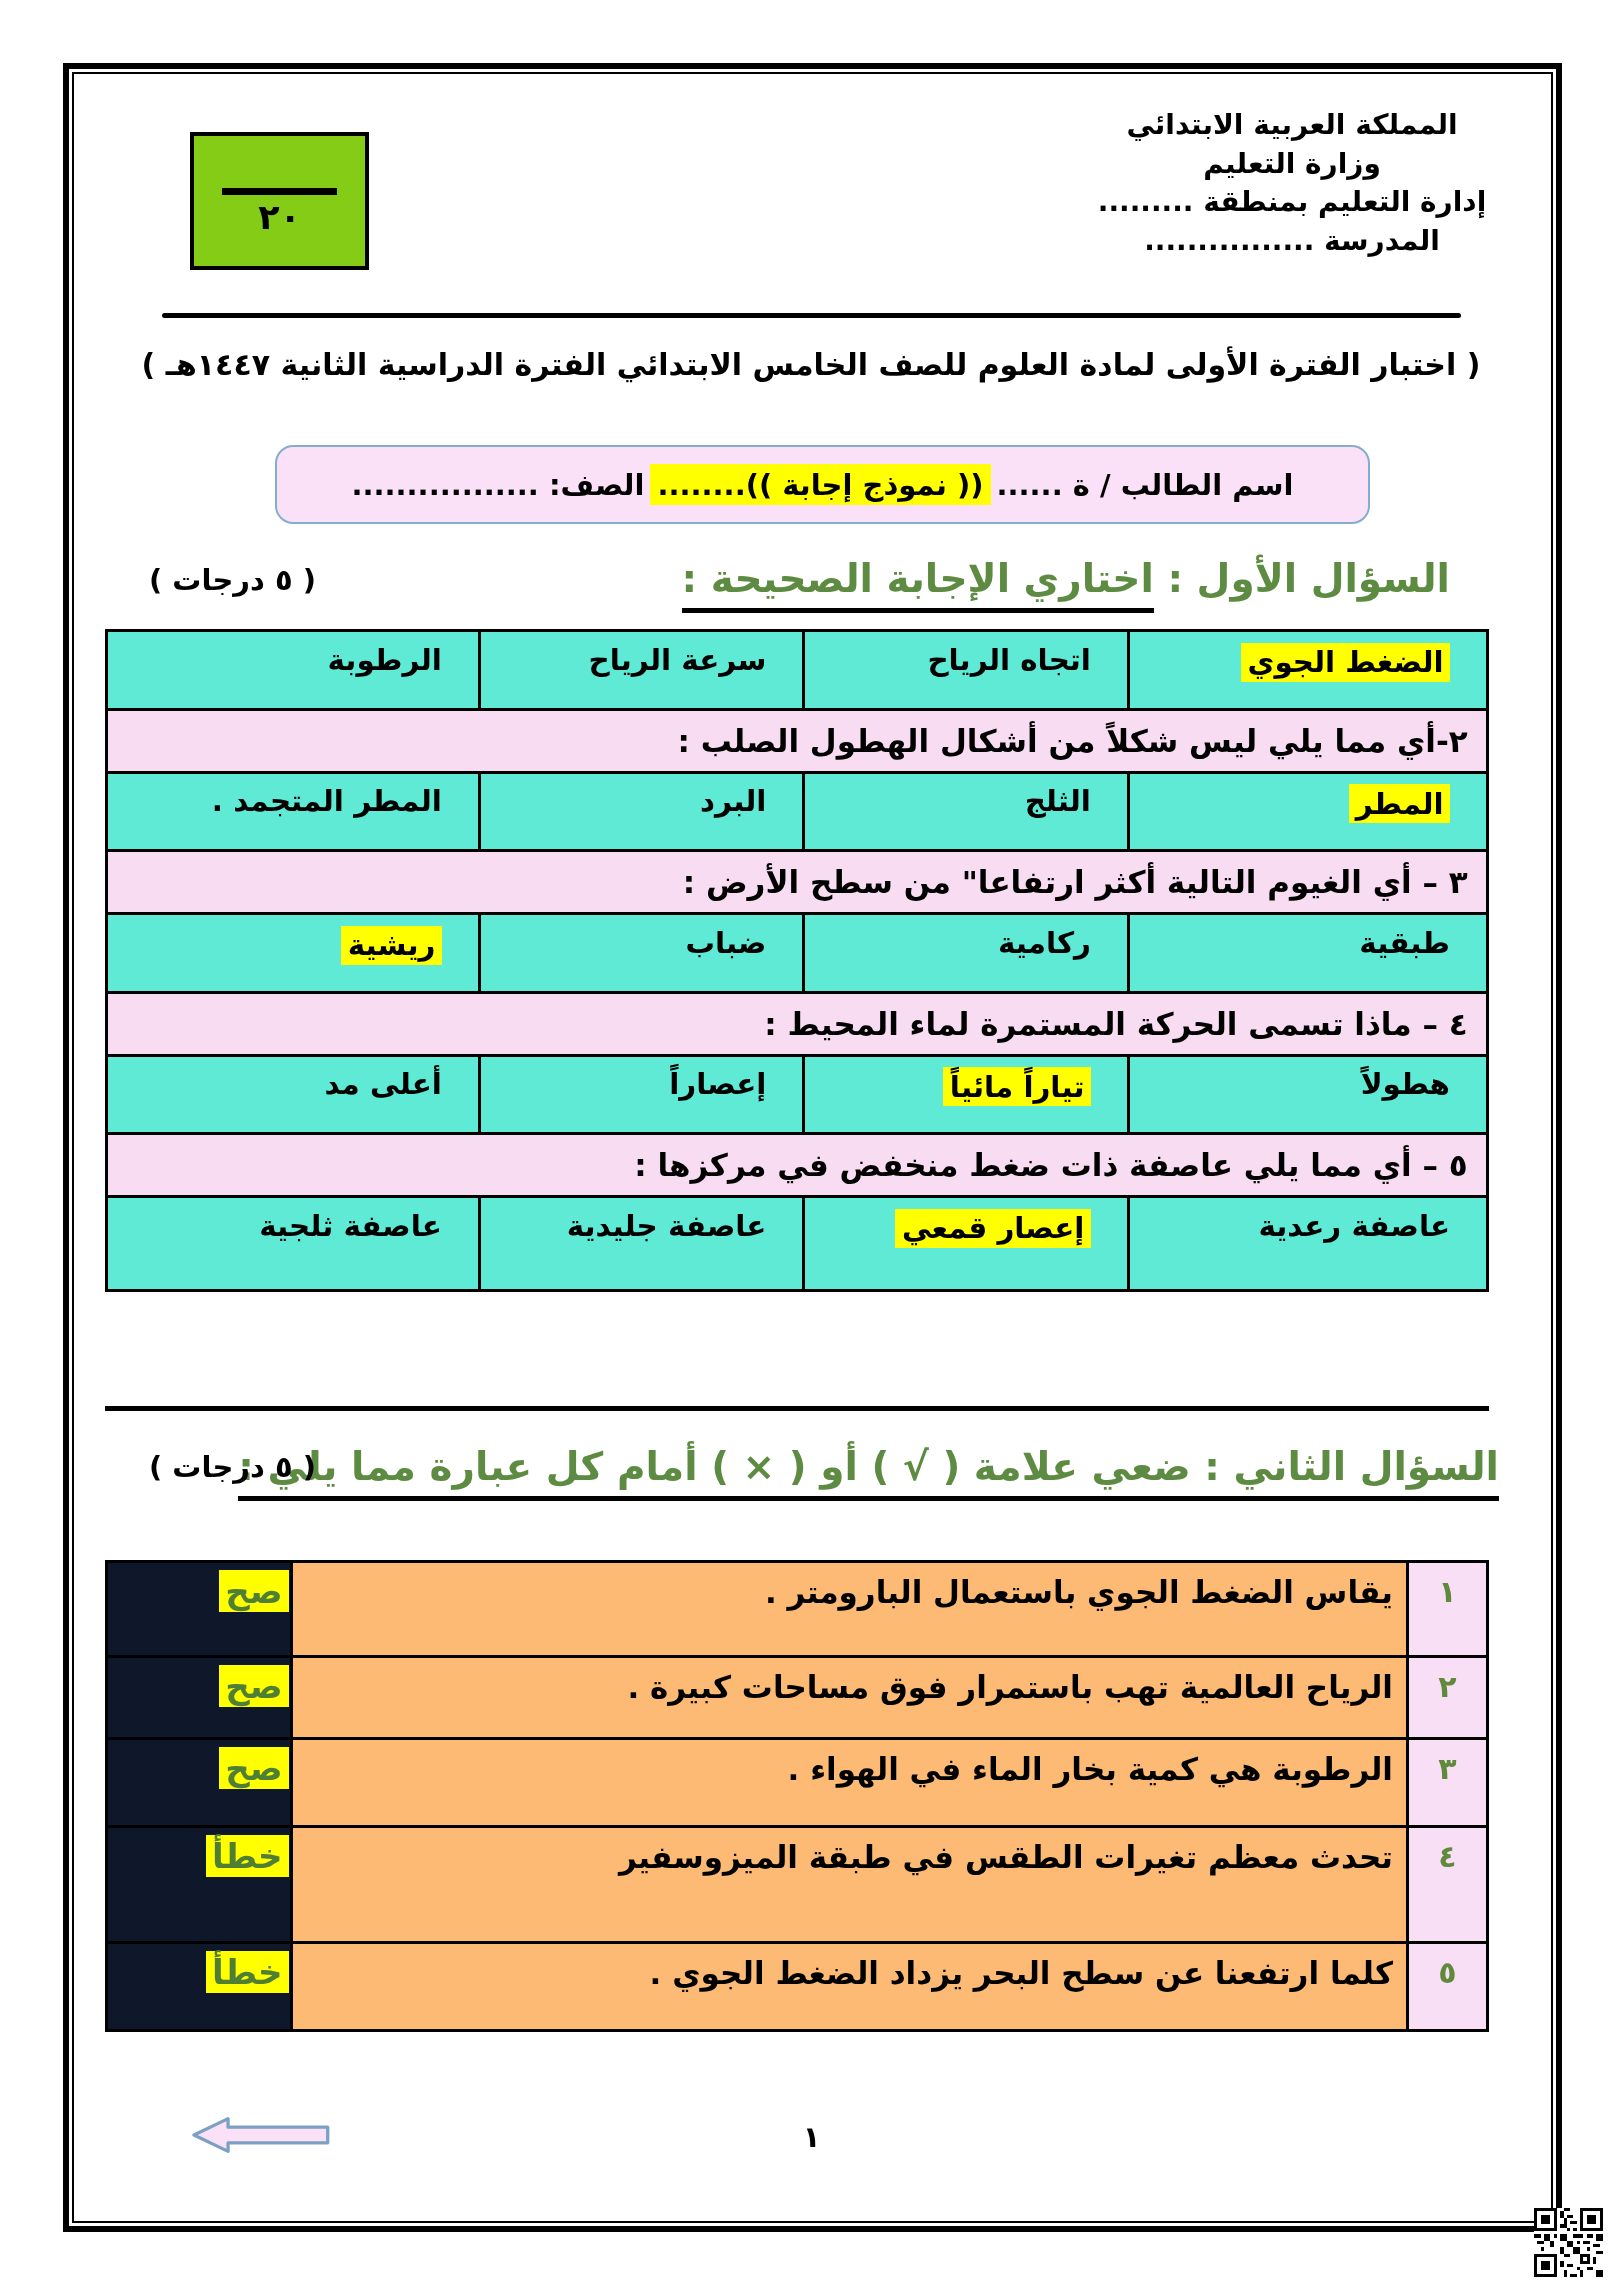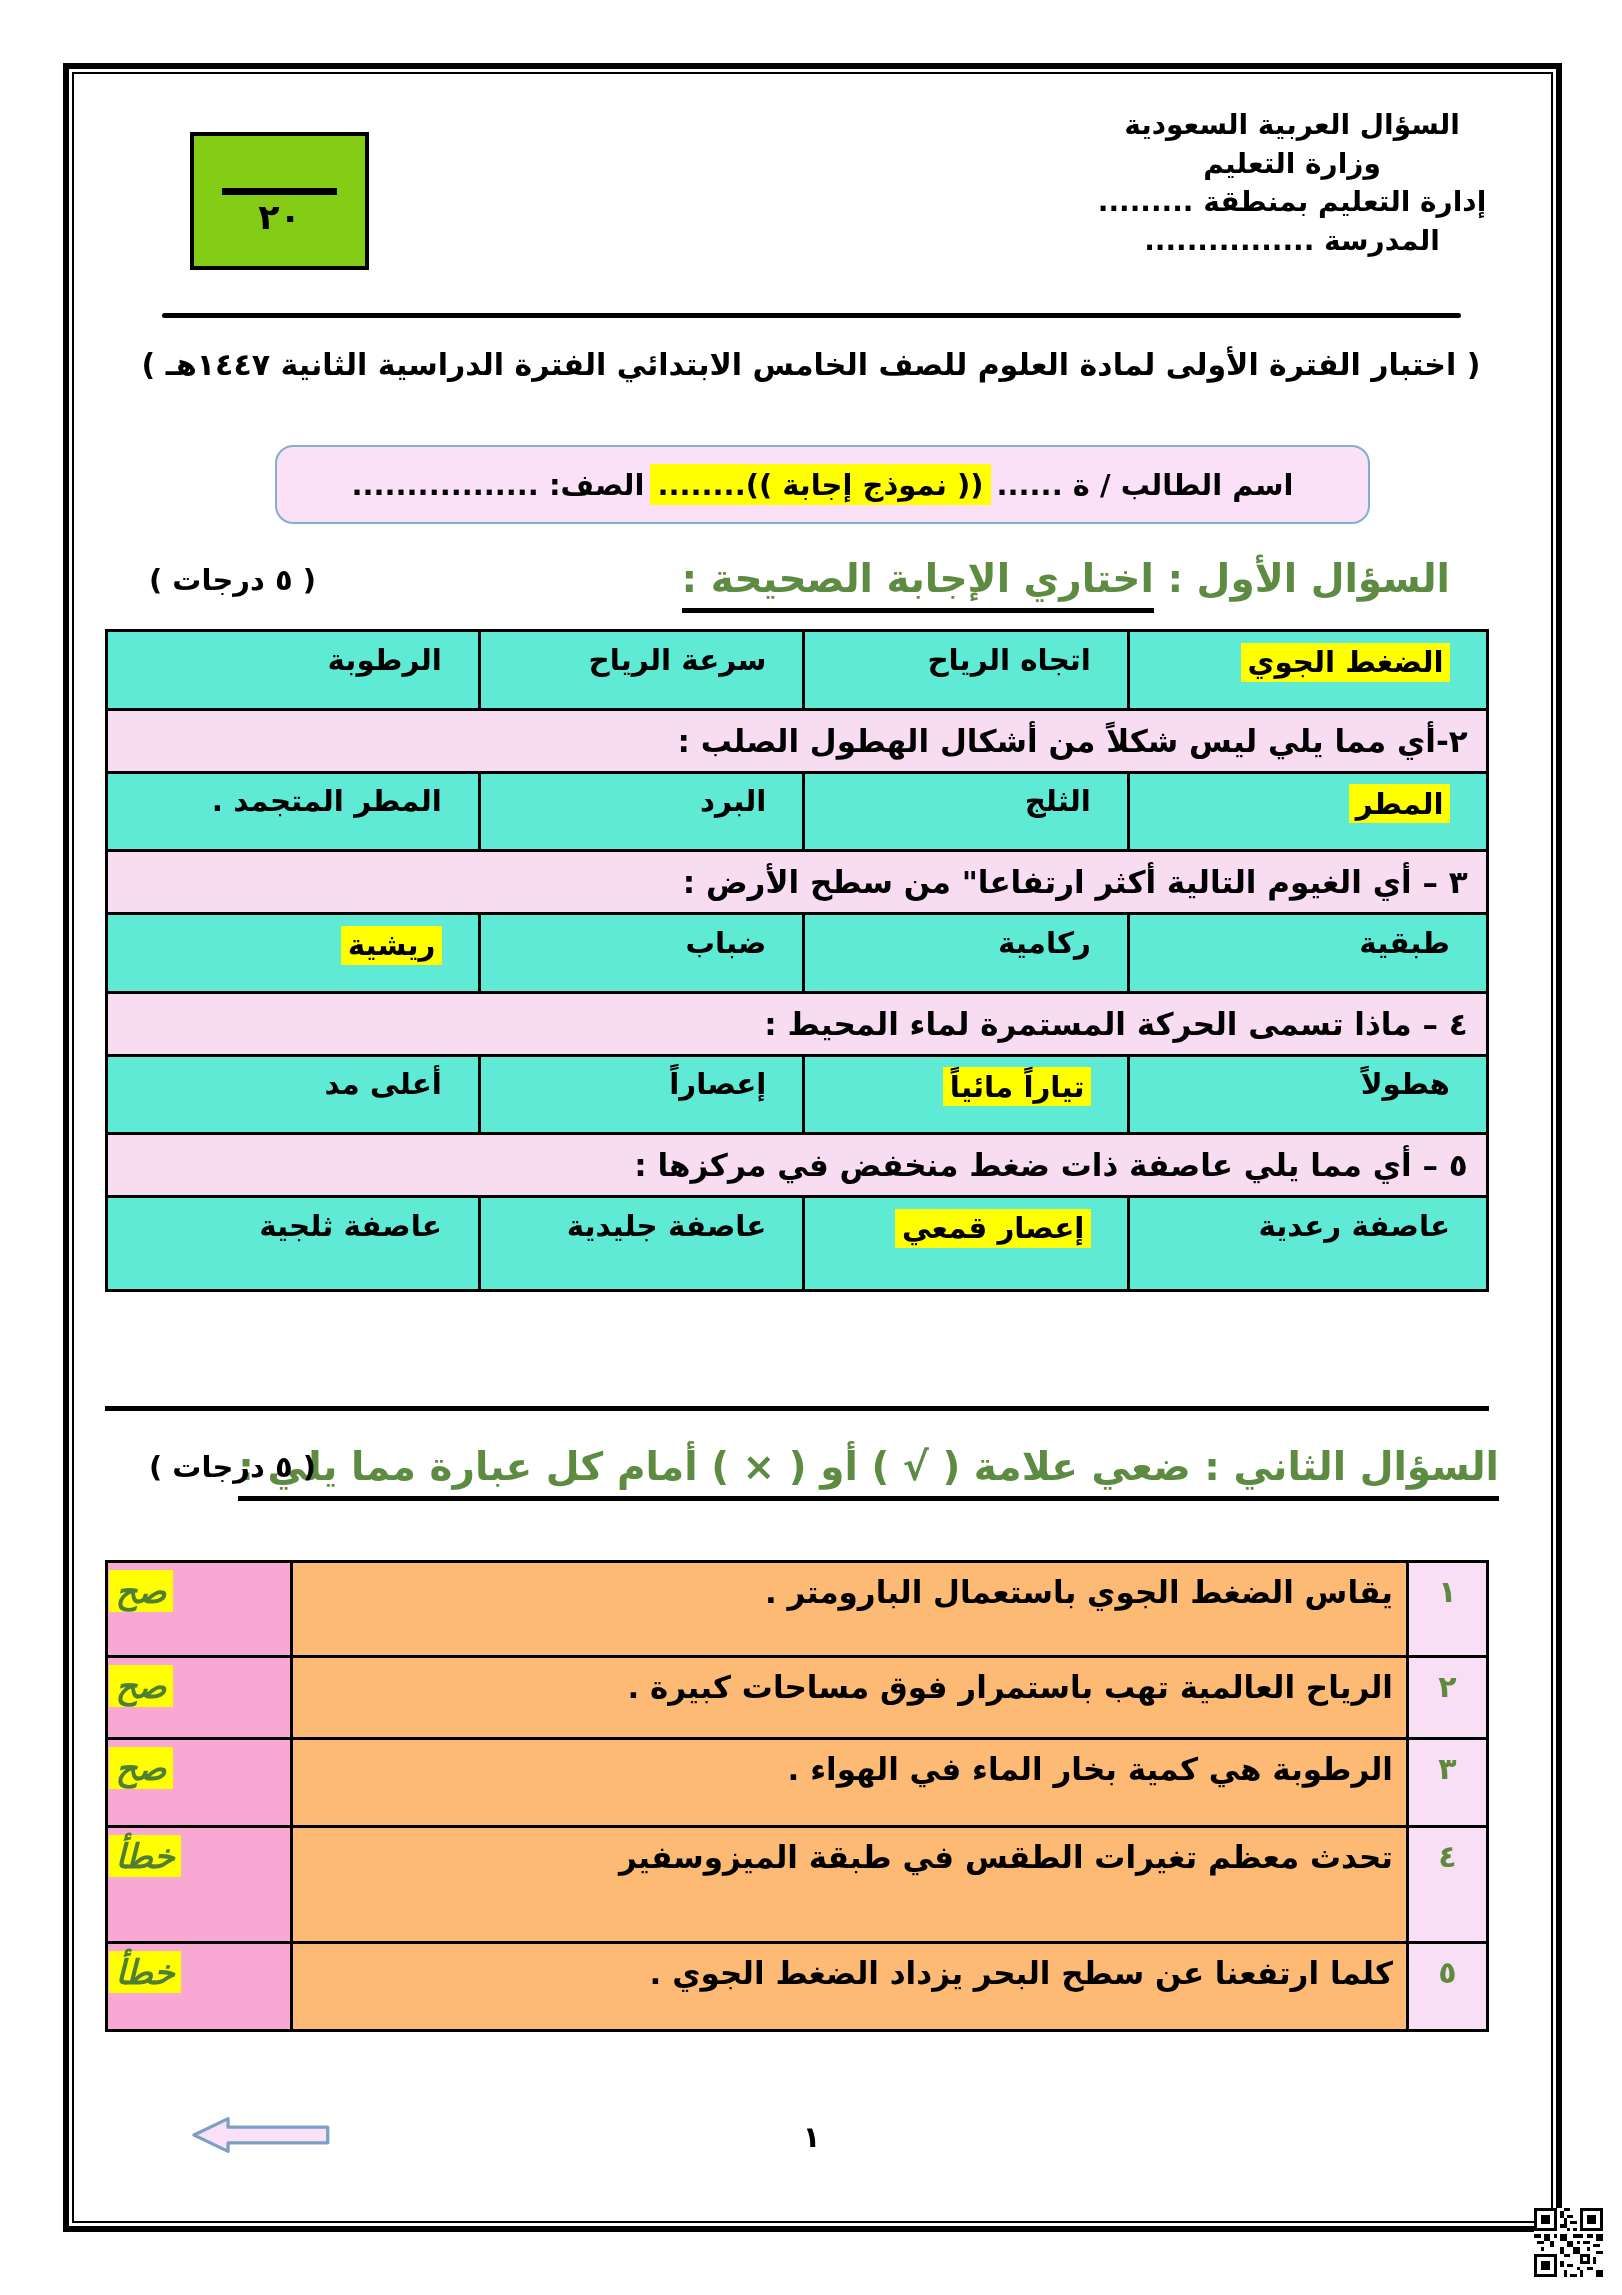--- a/index.html
+++ b/index.html
@@ -38,21 +38,21 @@
   .mcq .opt td{background:#5eead4;height:65px;font-size:29.4px;font-weight:bold;text-align:right;vertical-align:top;padding:10.5px 36px 0 5.2px;}
   .mcq .opt-last td{height:80px;}
   .hl{background:#FFFF00;padding:2.6px 6.5px;display:inline-block;}
   
   .mid-divider{position:absolute;left:105px;top:1406px;width:1384px;height:4.6px;background:#000;}
   
   .tf{position:absolute;left:105px;top:1560px;width:1384px;}
   .tf td{border:3.3px solid #000;}
   .tf .num{background:#F9DFF6;color:#5F8A3C;font-size:30px;font-weight:bold;text-align:center;vertical-align:top;padding-top:10.5px;}
   .tf .stmt{background:#fdba74;font-size:31px;font-weight:bold;text-align:right;vertical-align:top;padding:10.5px 13px 0 6.5px;}
-  .tf .ans{background:#f9a8d4;text-align:left;vertical-align:top;padding-top:6.5px;font-style:italic;}
+  .tf .ans{background:#0f172a;text-align:right;vertical-align:top;padding-top:6.5px;}
   .tf .ans span{background:#FFFF00;color:#4F7F33;font-size:34px;font-weight:bold;display:inline-block;padding:1.3px 6.5px;}
   .r1{height:95px;}.r2{height:82px;}.r3{height:88px;}.r4{height:116px;}.r5{height:88px;}
   
   .back-arrow{position:absolute;left:192px;top:2112px;width:139px;height:46px;}
   .page-num{position:absolute;left:0;top:2120px;width:1623px;text-align:center;font-size:29px;font-weight:bold;}
   .qr{position:absolute;right:19.6px;bottom:18.3px;width:69px;height:69px;background:#fff;}
 </style>
 </head>
 <body>
 
@@ -61,21 +61,21 @@
   <div class="frame">
     <div class="frame-inner"></div>
   </div>
 
   <div class="score-box">
     <div class="score-line"></div>
     <div class="score-num">٢٠</div>
   </div>
 
   <div class="ministry ar">
-    <div>السؤال العربية السعودية</div>
+    <div>المملكة العربية الابتدائي</div>
     <div>وزارة التعليم</div>
     <div>إدارة التعليم بمنطقة .........</div>
     <div>المدرسة ................</div>
   </div>
 
   <div class="top-divider"></div>
 
   <div class="exam-title ar">( اختبار الفترة الأولى لمادة العلوم للصف الخامس الابتدائي الفترة الدراسية الثانية ١٤٤٧هـ )</div>
 
   <div class="student-bar ar">

